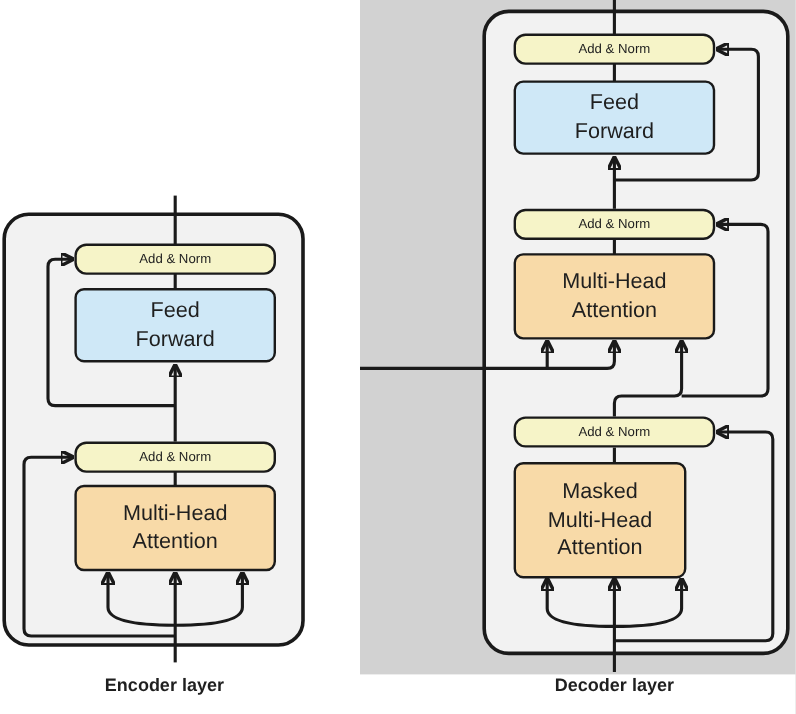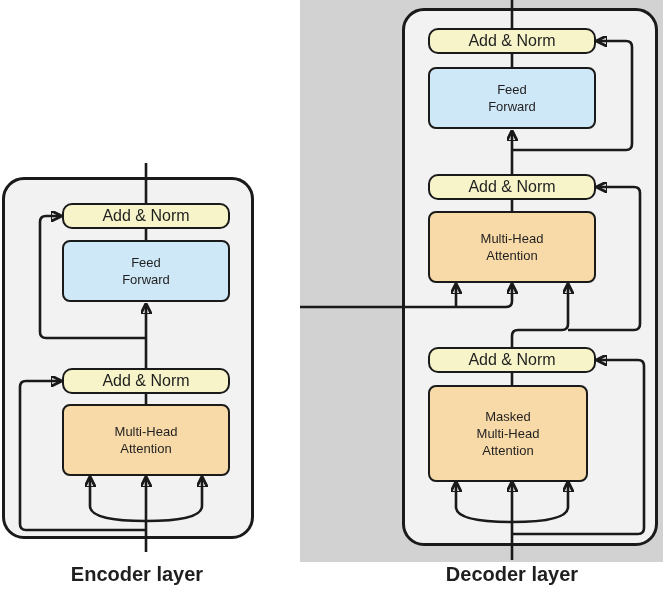--- a/index.html
+++ b/index.html
@@ -27,38 +27,38 @@
   .arrowhead{fill:var(--line,#1a1a1a)}
   .block{
     position:absolute;
     display:flex;flex-direction:column;align-items:center;justify-content:center;
     text-align:center;
     border:2px solid var(--line,#1a1a1a);
     color:var(--text,#1f1f1f);
   }
   .addnorm{
     background:var(--add-norm-bg,#f6f4c8);
-    border-radius:10px;font-size:16px;height:26px;
+    border-radius:10px;font-size:11px;height:26px;
   }
-  .big{font-size:13px;line-height:1.32;border-radius:8px}
+  .big{font-size:18px;line-height:1.32;border-radius:8px}
   .blue{background:var(--feed-forward-bg,#cfe8f7)}
   .orange{background:var(--attention-bg,#f8daa8)}
   .enc-an1{left:62px;top:203px;width:168px}
   .enc-ff {left:62px;top:240px;width:168px;height:62px}
   .enc-an2{left:62px;top:368px;width:168px}
   .enc-mha{left:62px;top:404px;width:168px;height:72px}
   .dec-an1{left:428px;top:28px;width:168px}
   .dec-ff {left:428px;top:67px;width:168px;height:62px}
   .dec-an2{left:428px;top:174px;width:168px}
   .dec-mha{left:428px;top:211px;width:168px;height:72px}
   .dec-an3{left:428px;top:347px;width:168px}
-  .dec-mmha{left:428px;top:385px;width:160px;height:97px}
+  .dec-mmha{left:428px;top:385px;width:144px;height:97px}
   .caption{
     position:absolute;width:240px;top:563px;
-    text-align:center;font-weight:bold;font-size:20px;
+    text-align:center;font-weight:bold;font-size:15px;
     color:var(--text,#111111);
   }
   .enc-cap{left:17px}
   .dec-cap{left:392px}
 </style>
 </head>
 <body>
 
 <div class="stage">
 

